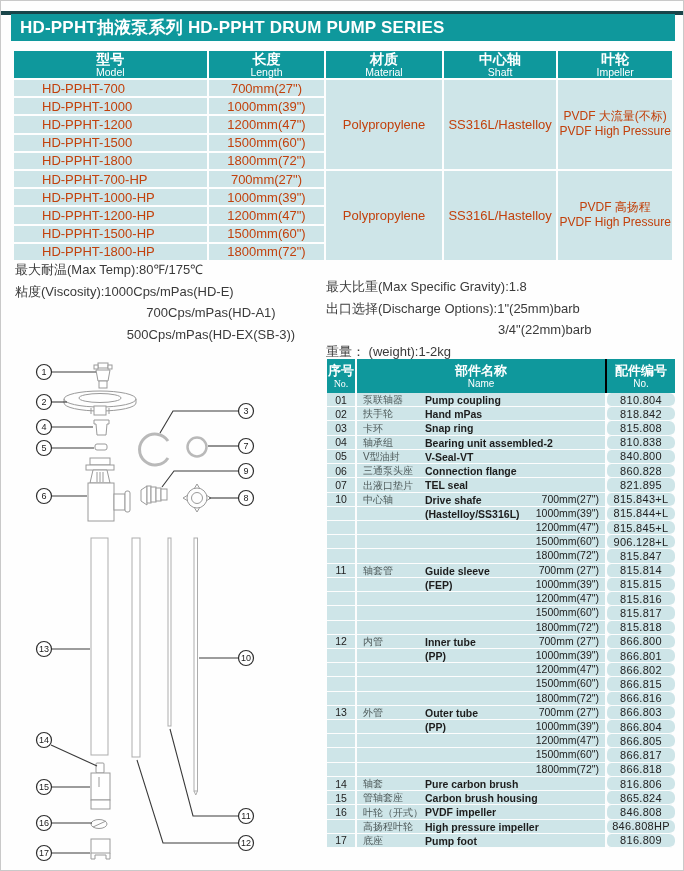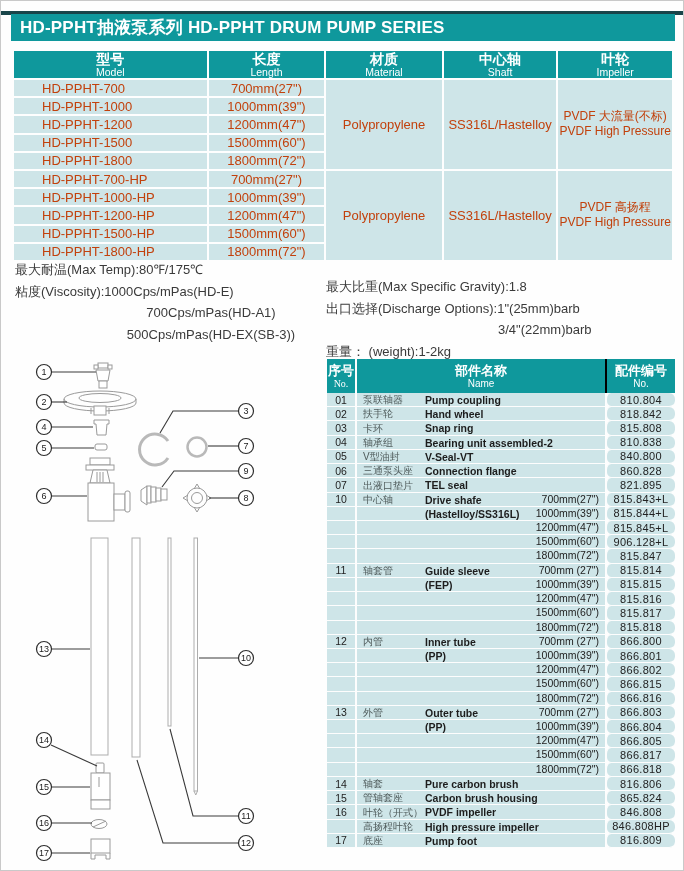--- a/index.html
+++ b/index.html
@@ -349,21 +349,21 @@
       </tr>
     </thead>
     <tbody>
         <tr>
           <td class="no">01</td>
           <td class="name"><span class="cn">泵联轴器</span><span class="en">Pump coupling</span><span class="size"></span></td>
           <td class="code">810.804</td>
         </tr>
         <tr>
           <td class="no">02</td>
-          <td class="name"><span class="cn">扶手轮</span><span class="en">Hand wheel</span><span class="size"></span></td>
+          <td class="name"><span class="cn">扶手轮</span><span class="en">Hand mPas</span><span class="size"></span></td>
           <td class="code">818.842</td>
         </tr>
         <tr>
           <td class="no">03</td>
           <td class="name"><span class="cn">卡环</span><span class="en">Snap ring</span><span class="size"></span></td>
           <td class="code">815.808</td>
         </tr>
         <tr>
           <td class="no">04</td>
           <td class="name"><span class="cn">轴承组</span><span class="en">Bearing unit assembled-2</span><span class="size"></span></td>

